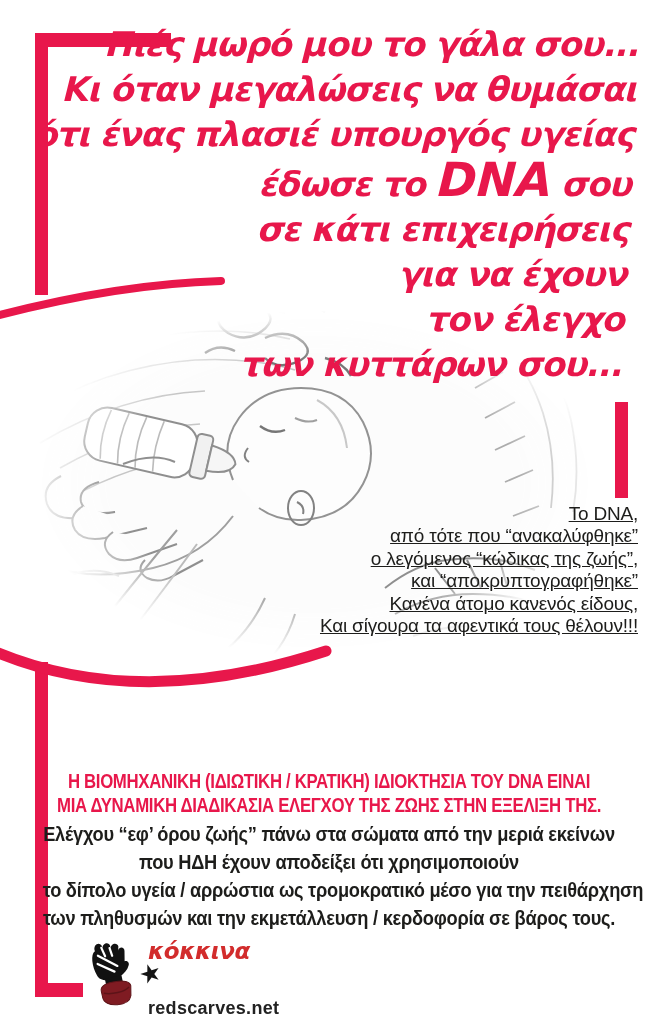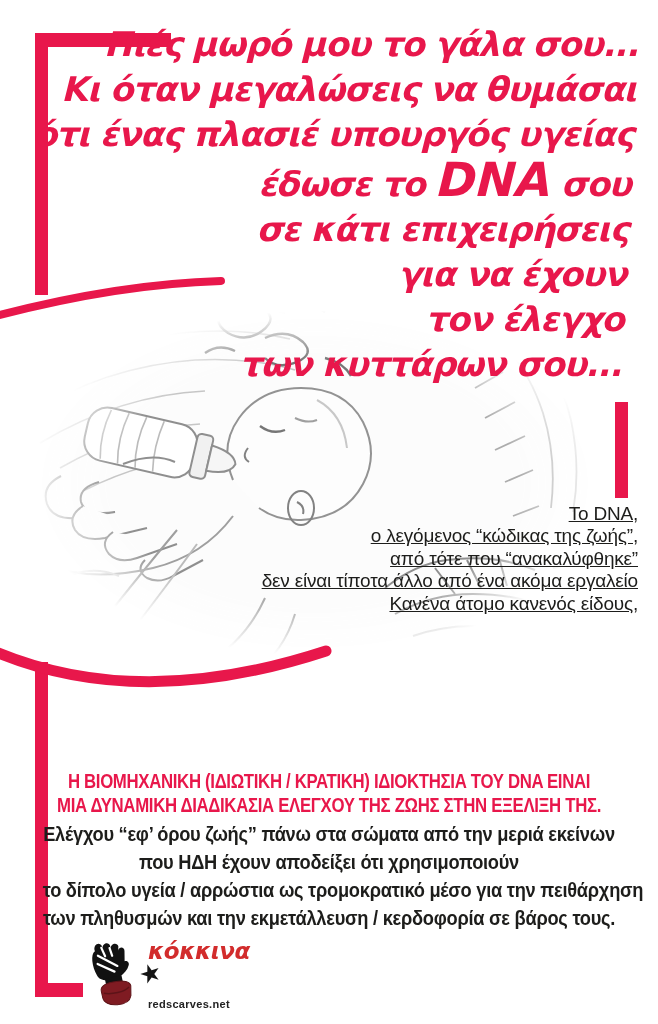--- a/index.html
+++ b/index.html
@@ -80,21 +80,21 @@
     color:#141414;font-size:25px;transform:rotate(-18deg);z-index:1;line-height:1;
   }
   .logo-word2{
     position:absolute;left:72px;top:28px;
     color:var(--logo-red);
     font-family:"DejaVu Sans",sans-serif;font-style:italic;font-weight:bold;
     font-size:27px;letter-spacing:-0.5px;white-space:nowrap;z-index:2;
   }
   .logo-url{
     position:absolute;left:66px;top:64px;
-    color:#222;font-weight:bold;font-size:11px;letter-spacing:0.3px;white-space:nowrap;
+    color:#222;font-weight:bold;font-size:18px;letter-spacing:0.3px;white-space:nowrap;
   }
   .question{
     position:absolute;top:936px;right:15px;
     color:var(--accent);font-weight:bold;
     font-size:37px;letter-spacing:-1px;white-space:nowrap;
   }
 </style>
 </head>
 <body>
 
@@ -199,24 +199,25 @@
     <div>ότι ένας πλασιέ υπουργός υγείας</div>
     <div><span>έδωσε το </span><span class="dna">DNA</span><span> σου</span></div>
     <div>σε κάτι επιχειρήσεις</div>
     <div>για να έχουν</div>
     <div>τον έλεγχο</div>
     <div>των κυττάρων σου...</div>
   </div>
 
   <div class="intro">
     <div>Το DNA,</div>
+    <div>από τότε που “ανακαλύφθηκε”</div>
     <div>ο λεγόμενος “κώδικας της ζωής”,</div>
-    <div>από τότε που “ανακαλύφθηκε”</div>
-    <div>δεν είναι τίποτα άλλο από ένα ακόμα εργαλείο</div>
+    <div>και “αποκρυπτογραφήθηκε”</div>
     <div>Κανένα άτομο κανενός είδους,</div>
+    <div>Και σίγουρα τα αφεντικά τους θέλουν!!!</div>
   </div>
 
   <div class="heading">
     <div>Η ΒΙΟΜΗΧΑΝΙΚΗ (ΙΔΙΩΤΙΚΗ / ΚΡΑΤΙΚΗ) ΙΔΙΟΚΤΗΣΙΑ ΤΟΥ DNA ΕΙΝΑΙ</div>
     <div>ΜΙΑ ΔΥΝΑΜΙΚΗ ΔΙΑΔΙΚΑΣΙΑ ΕΛΕΓΧΟΥ ΤΗΣ ΖΩΗΣ ΣΤΗΝ ΕΞΕΛΙΞΗ ΤΗΣ.</div>
   </div>
 
   <div class="bodybold">
     <div>Ελέγχου “εφ’ όρου ζωής” πάνω στα σώματα από την μεριά εκείνων</div>
     <div>που ΗΔΗ έχουν αποδείξει ότι χρησιμοποιούν</div>

